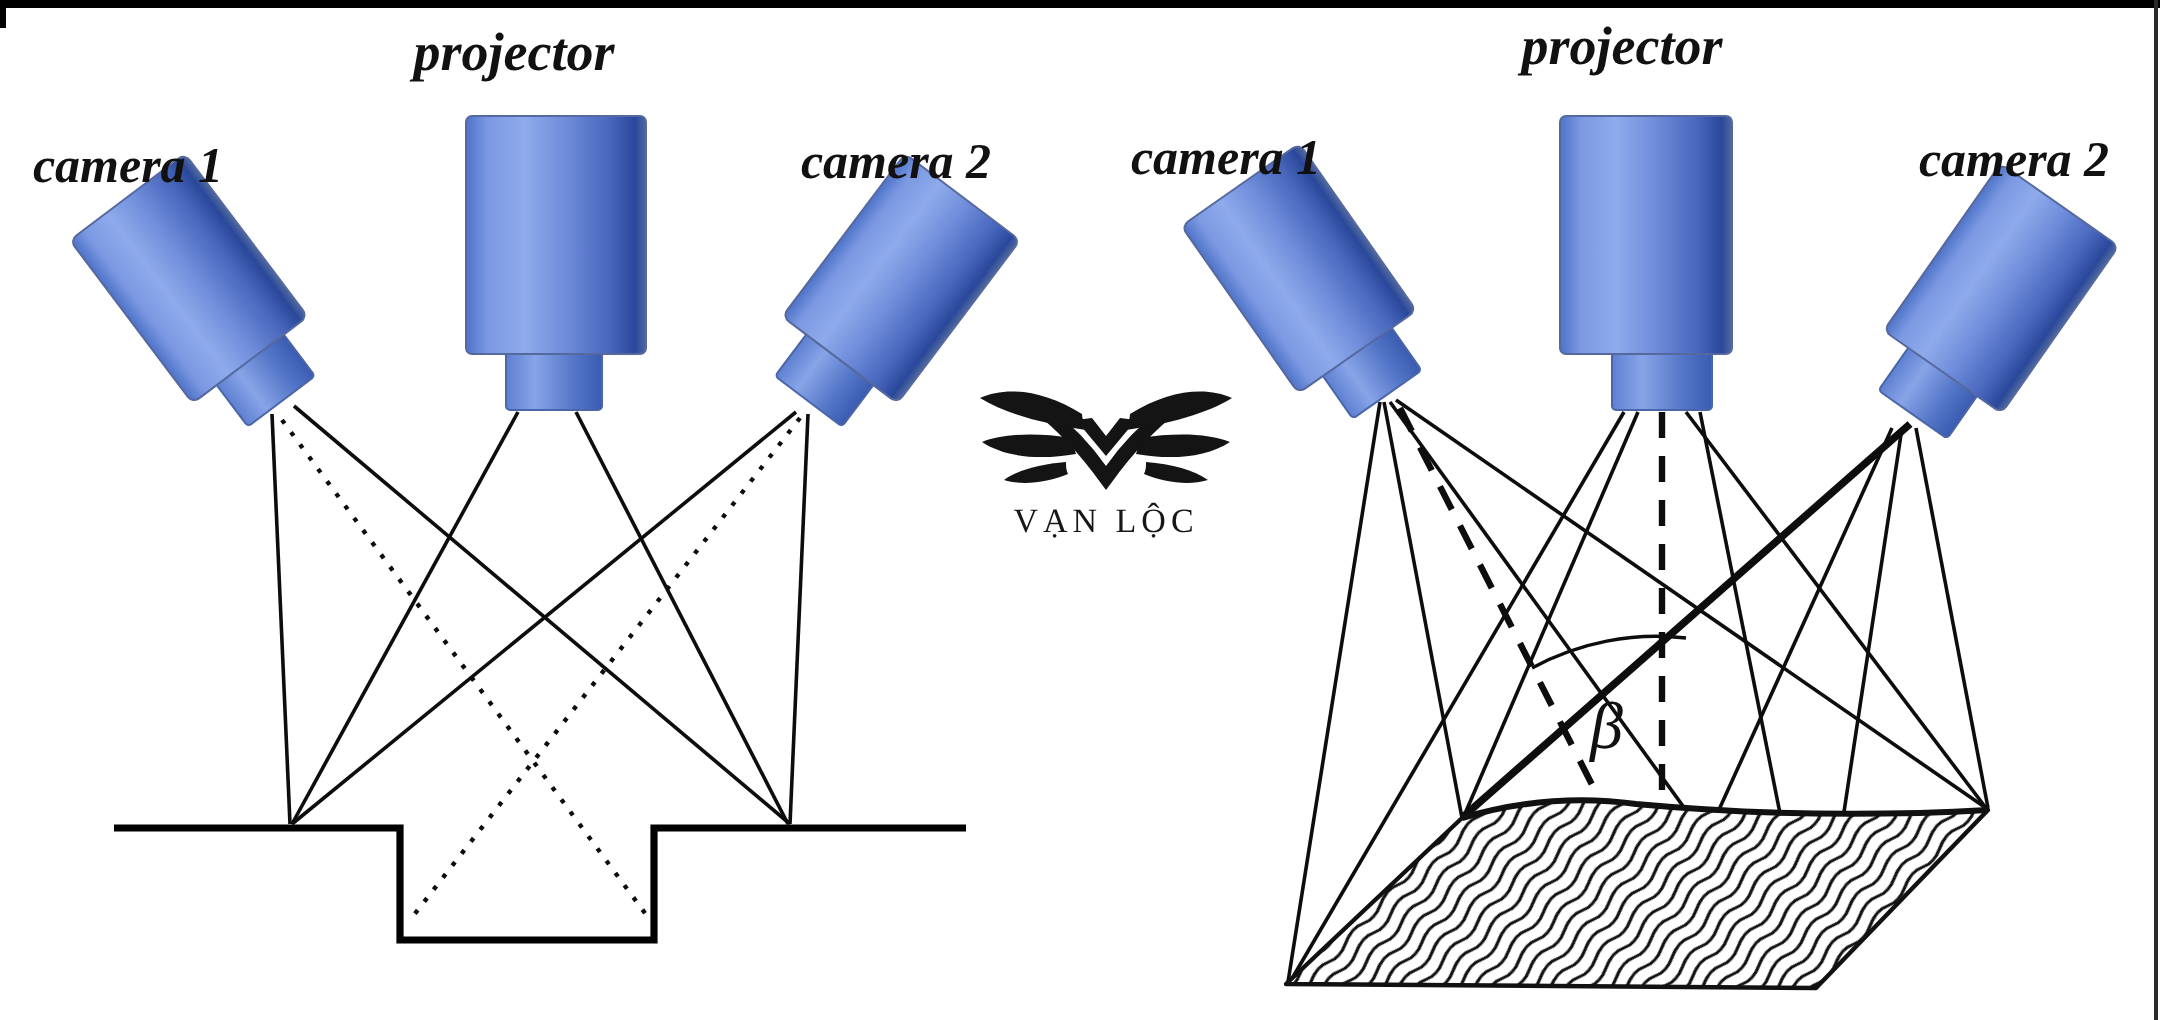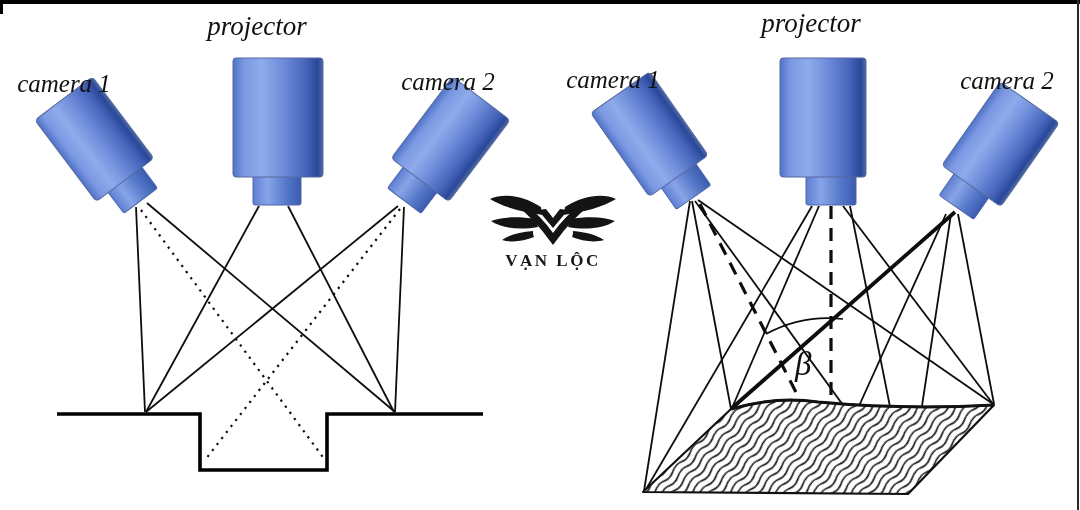--- a/index.html
+++ b/index.html
@@ -1,24 +1,24 @@
 <!DOCTYPE html>
 <html><head>
 <meta charset="utf-8">
 <style>
   html,body{margin:0;padding:0;background:#fff;}
   #stage{position:relative;width:1080px;height:510px;background:#ffffff;overflow:hidden;
          font-family:"Liberation Serif",serif;}
   #diagram{position:absolute;left:0;top:0;}
-  .devlabel{position:absolute;transform:translateX(-50%);font-weight:normal;font-style:italic;
+  .devlabel{position:absolute;transform:translateX(-50%);font-weight:bold;font-style:italic;
             color:#111;white-space:nowrap;font-size:25px;line-height:1;}
   .devlabel.big{font-size:27px;}
   .beta{position:absolute;font-style:italic;font-weight:normal;color:#111;
         font-size:33px;line-height:1;}
-  .logo-text{position:absolute;transform:translateX(-50%);font-weight:bold;color:#161616;
+  .logo-text{position:absolute;transform:translateX(-50%);font-weight:normal;color:#161616;
              font-size:17px;letter-spacing:2.5px;line-height:1;white-space:nowrap;}
   .border-top{position:absolute;left:0;top:0;width:1080px;height:4px;background:#000;}
   .border-right{position:absolute;left:1077px;top:0;width:2px;height:510px;background:#2a2a2a;}
   .border-left-tick{position:absolute;left:0;top:0;width:3px;height:14px;background:#000;}
 </style>
 </head>
 <body>
 
 <div id="stage">
 

